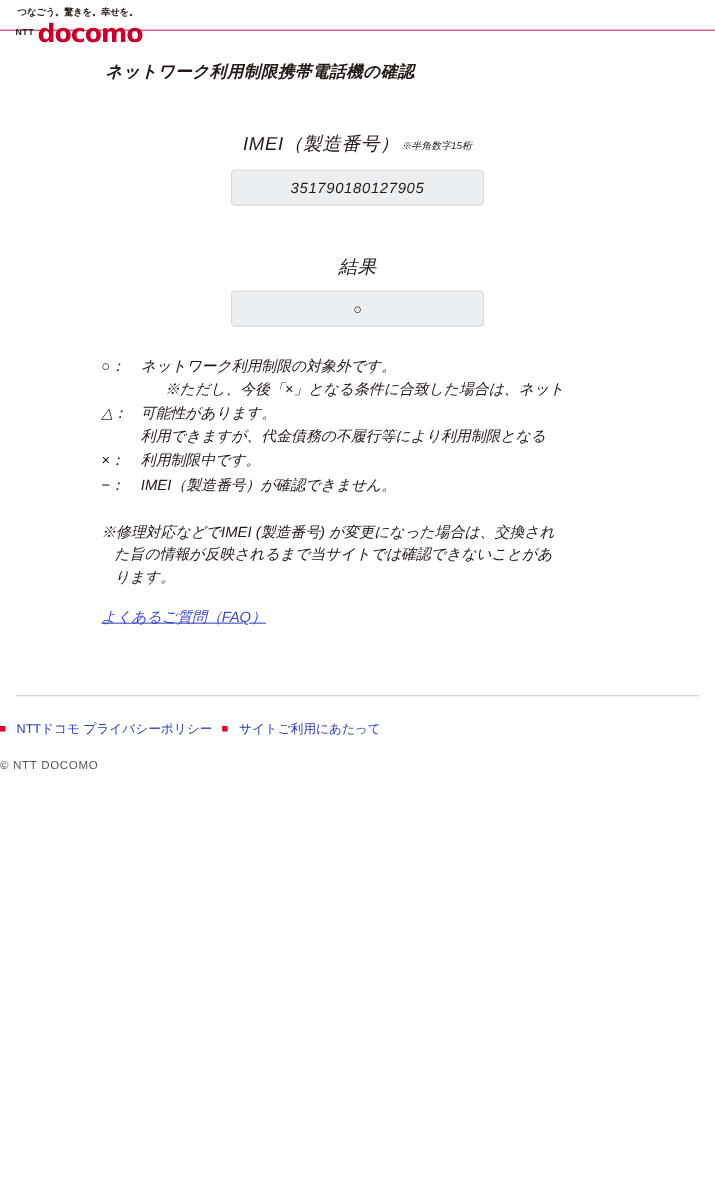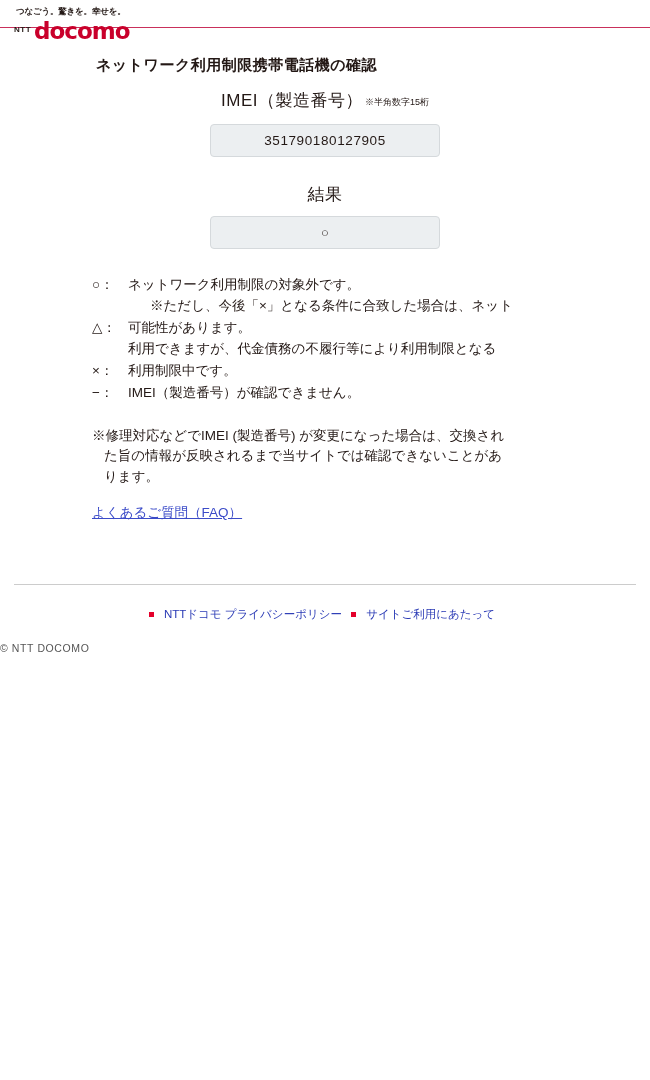--- a/index.html
+++ b/index.html
@@ -48,32 +48,33 @@
     font-weight: bold;
     color: #c9002b;
     line-height: 1;
     letter-spacing: -1px;
     font-family: "DejaVu Sans", sans-serif;
   }
 
   
   .main {
     padding: 0 0 0 0;
+    font-style: italic;
   }
   .page-title {
     font-size: 15px;
     font-weight: bold;
     margin: 28px 0 0 96px;
     color: #231815;
     letter-spacing: 0.5px;
   }
 
   .field-block {
     text-align: center;
-    margin-top: 14px;
+    margin-top: 44px;
   }
   .field-label {
     font-size: 17px;
     color: #231815;
     letter-spacing: 0.5px;
   }
   .field-note {
     font-size: 9px;
     color: #231815;
     vertical-align: middle;
@@ -158,21 +159,21 @@
     text-decoration: underline;
   }
 
   
   .footer-rule {
     border-top: 1px solid #cccccc;
     margin: 60px 14px 0 14px;
   }
   .footer-links {
     margin-top: 22px;
-    text-align: center;
+    text-align: left;
     font-size: 11.5px;
   }
   .footer-links a {
     color: #2a3ab5;
     text-decoration: none;
     margin: 0 6px;
   }
   .bullet {
     display: inline-block;
     width: 5px;

